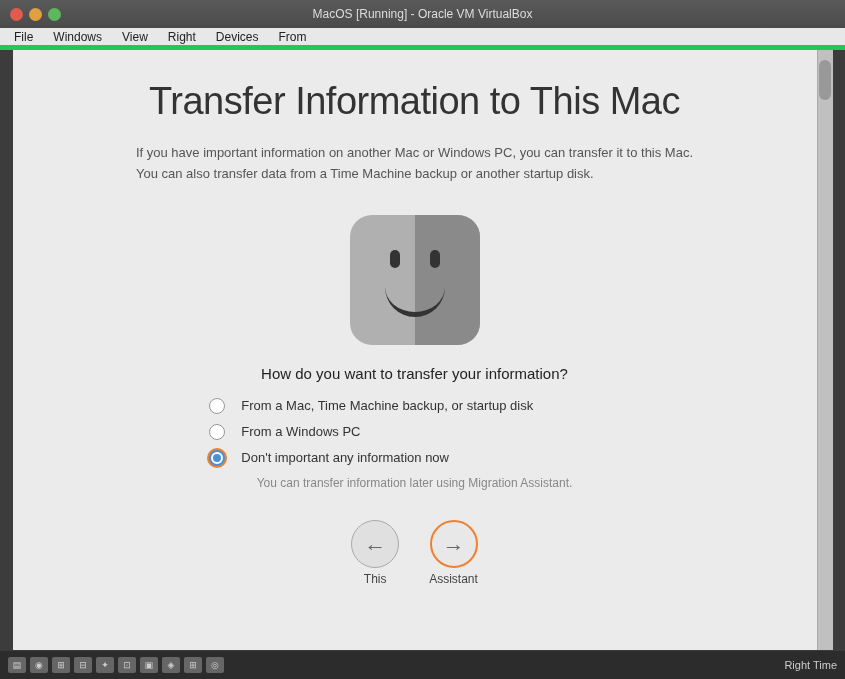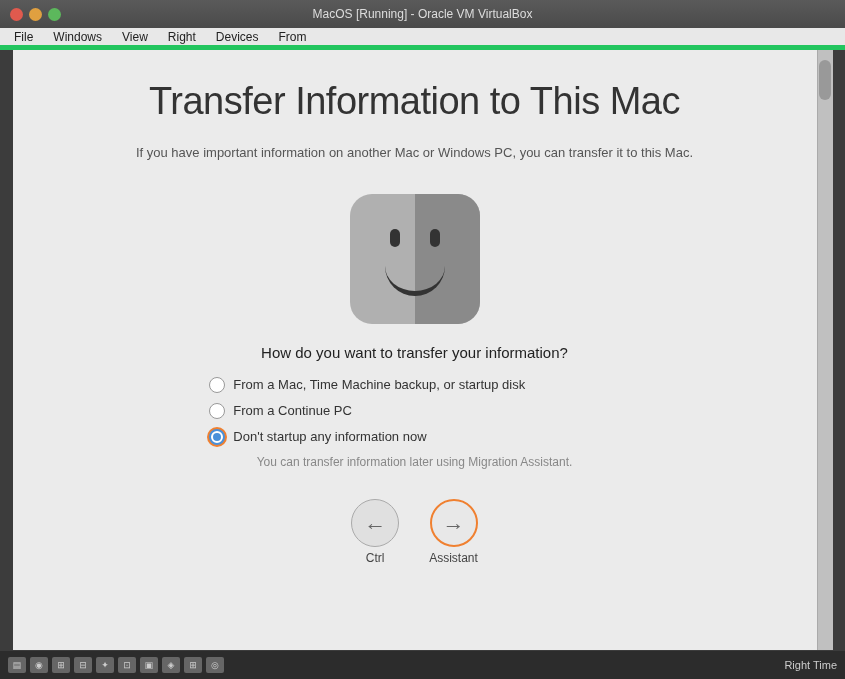--- a/index.html
+++ b/index.html
@@ -197,21 +197,21 @@
       flex-direction: column;
       gap: 10px;
       margin-bottom: 10px;
       align-self: flex-start;
       margin-left: 20%;
     }
 
     .radio-option {
       display: flex;
       align-items: center;
-      gap: 8px;
+      gap: 16px;
       font-size: 13px;
       color: #333;
       cursor: pointer;
     }
 
     .radio-circle {
       width: 16px;
       height: 16px;
       border-radius: 50%;
       border: 1.5px solid #999;
@@ -354,20 +354,21 @@
   <span class="menu-item">From</span>
 </div>
 
 <div class="vm-outer">
   <div class="vm-window">
 
     <div class="setup-content">
       <h1 class="main-title">Transfer Information to This Mac</h1>
       <p class="subtitle">
         <span>If you have important information on another Mac or Windows PC, you can transfer it to this Mac.</span><br>
+        <span>You can also transfer data from a Time Machine backup or another startup disk.</span>
       </p>
 
       <div class="finder-icon">
         <div class="finder-face">
           <div class="finder-eyes">
             <div class="finder-eye"></div>
             <div class="finder-eye"></div>
           </div>
           <div class="finder-smile"></div>
         </div>
@@ -375,36 +376,36 @@
 
       <p class="transfer-question">How do you want to transfer your information?</p>
 
       <div class="radio-options">
         <label class="radio-option">
           <div class="radio-circle"></div>
           <span>From a Mac, Time Machine backup, or startup disk</span>
         </label>
         <label class="radio-option">
           <div class="radio-circle"></div>
-          <span>From a Continue PC</span>
+          <span>From a Windows PC</span>
         </label>
         <label class="radio-option selected-option">
           <div class="radio-circle selected"></div>
-          <span>Don't startup any information now</span>
+          <span>Don't important any information now</span>
         </label>
       </div>
 
       <p class="hint-text">You can transfer information later using Migration Assistant.</p>
 
       <div class="bottom-buttons">
         <button class="nav-button">
           <div class="nav-button-circle">
             <span>←</span>
           </div>
-          <span class="nav-button-label">Ctrl</span>
+          <span class="nav-button-label">This</span>
         </button>
         <button class="nav-button">
           <div class="nav-button-circle continue-circle">
             <span>→</span>
           </div>
           <span class="nav-button-label">Assistant</span>
         </button>
       </div>
     </div>
 

